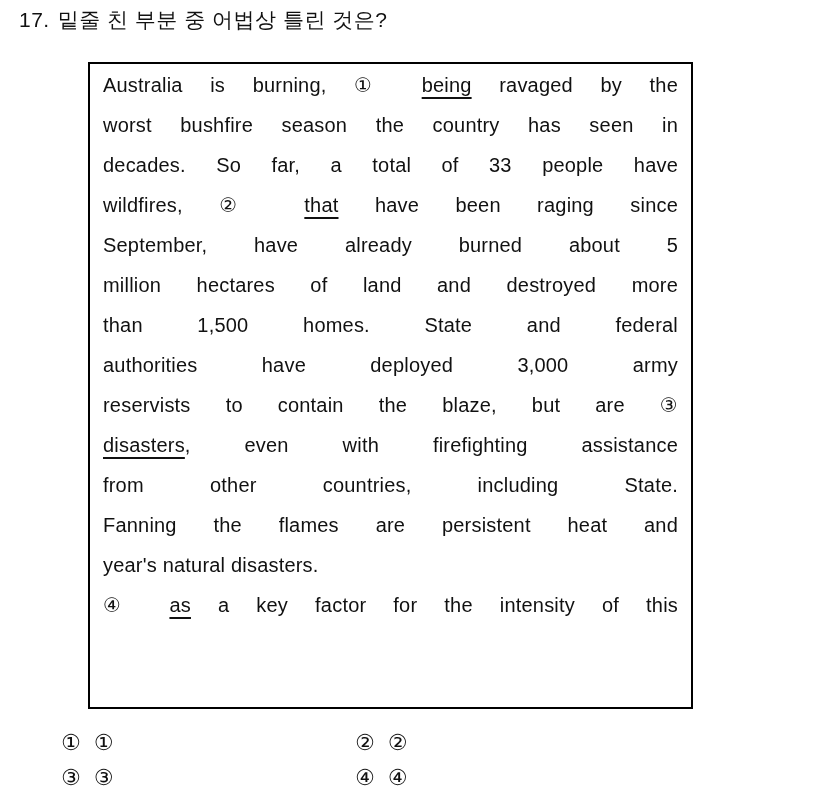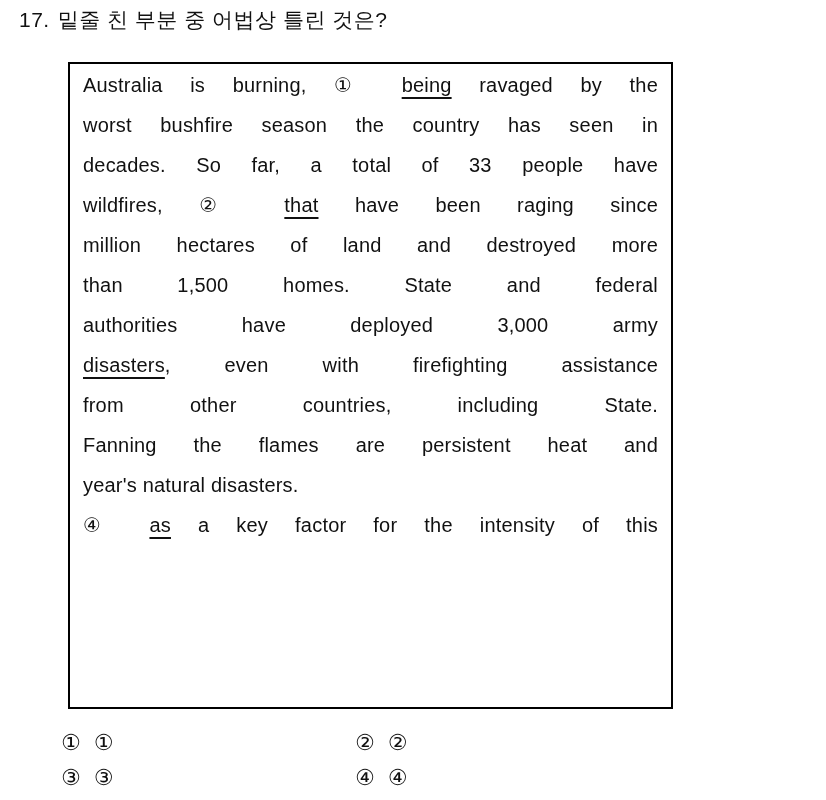--- a/index.html
+++ b/index.html
@@ -17,21 +17,21 @@
     left: 19px; top: 7px;
     font-size: 21px;
     line-height: 26px;
     letter-spacing: 0.5px;
     white-space: nowrap;
   }
   .title .qnum { margin-right: 8px; }
 
   .passage-box {
     position: absolute;
-    left: 68px; top: 62px;
+    left: 88px; top: 62px;
     width: 605px; height: 647px;
     border: 2px solid #000000;
     padding: 1px 13px 2px 13px;
     overflow: hidden;
   }
   .pline {
     font-size: 20px;
     line-height: 40px;
     height: 40px;
     text-align: justify;
@@ -73,23 +73,25 @@
   <div class="title">
     <span class="qnum">17.</span><span>밑줄 친 부분 중 어법상 틀린 것은?</span>
   </div>
 
   <div class="passage-box">
     <div id="passage">
         <div class="pline"><span>Australia is burning, ① </span><span class="u">being</span><span> ravaged by the</span></div>
         <div class="pline"><span>worst bushfire season the country has seen in</span></div>
         <div class="pline"><span>decades. So far, a total of 33 people have</span></div>
         <div class="pline"><span>wildfires, ② </span><span class="u">that</span><span> have been raging since</span></div>
+        <div class="pline"><span>September, have already burned about 5</span></div>
         <div class="pline"><span>million hectares of land and destroyed more</span></div>
         <div class="pline"><span>than 1,500 homes. State and federal</span></div>
         <div class="pline"><span>authorities have deployed 3,000 army</span></div>
+        <div class="pline"><span>reservists to contain the blaze, but are ③</span></div>
         <div class="pline"><span class="u">disasters</span><span>, even with firefighting assistance</span></div>
         <div class="pline"><span>from other countries, including State.</span></div>
         <div class="pline"><span>Fanning the flames are persistent heat and</span></div>
         <div class="pline last"><span>year's natural disasters.</span></div>
         <div class="pline"><span>④ </span><span class="u">as</span><span> a key factor for the intensity of this</span></div>
       </div>
   </div>
 
   <div class="choices">
     <div class="choice">

